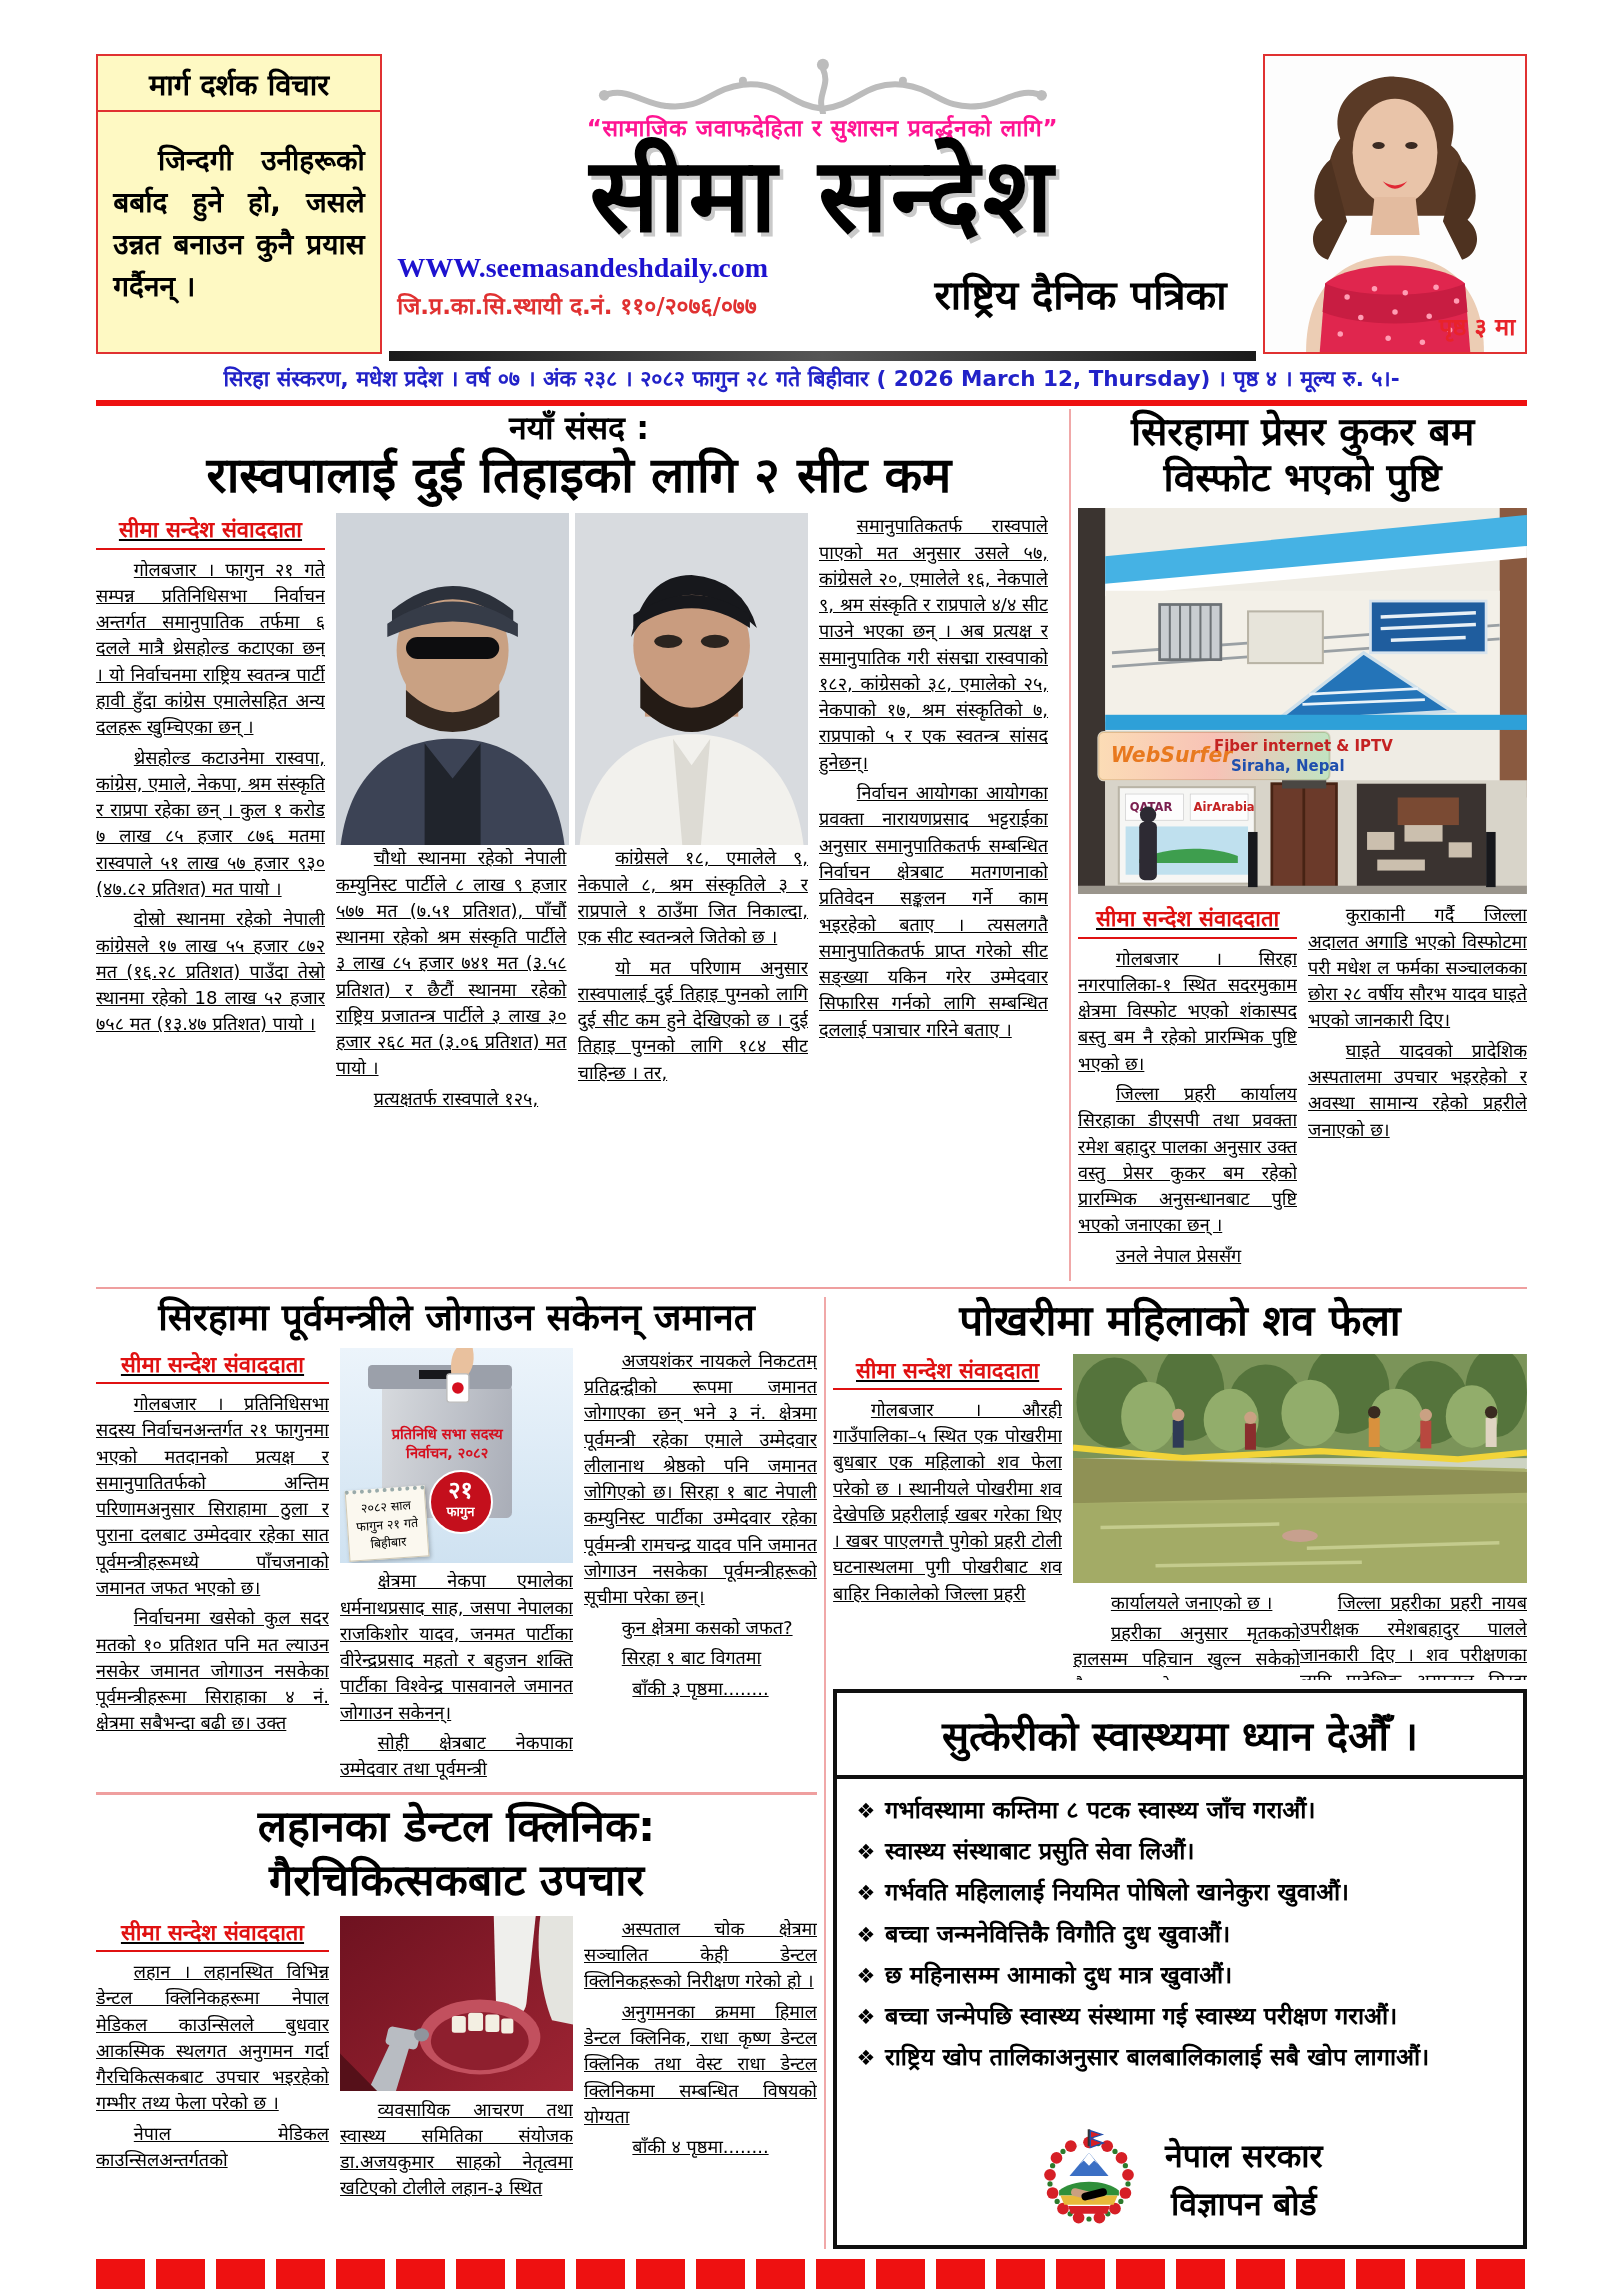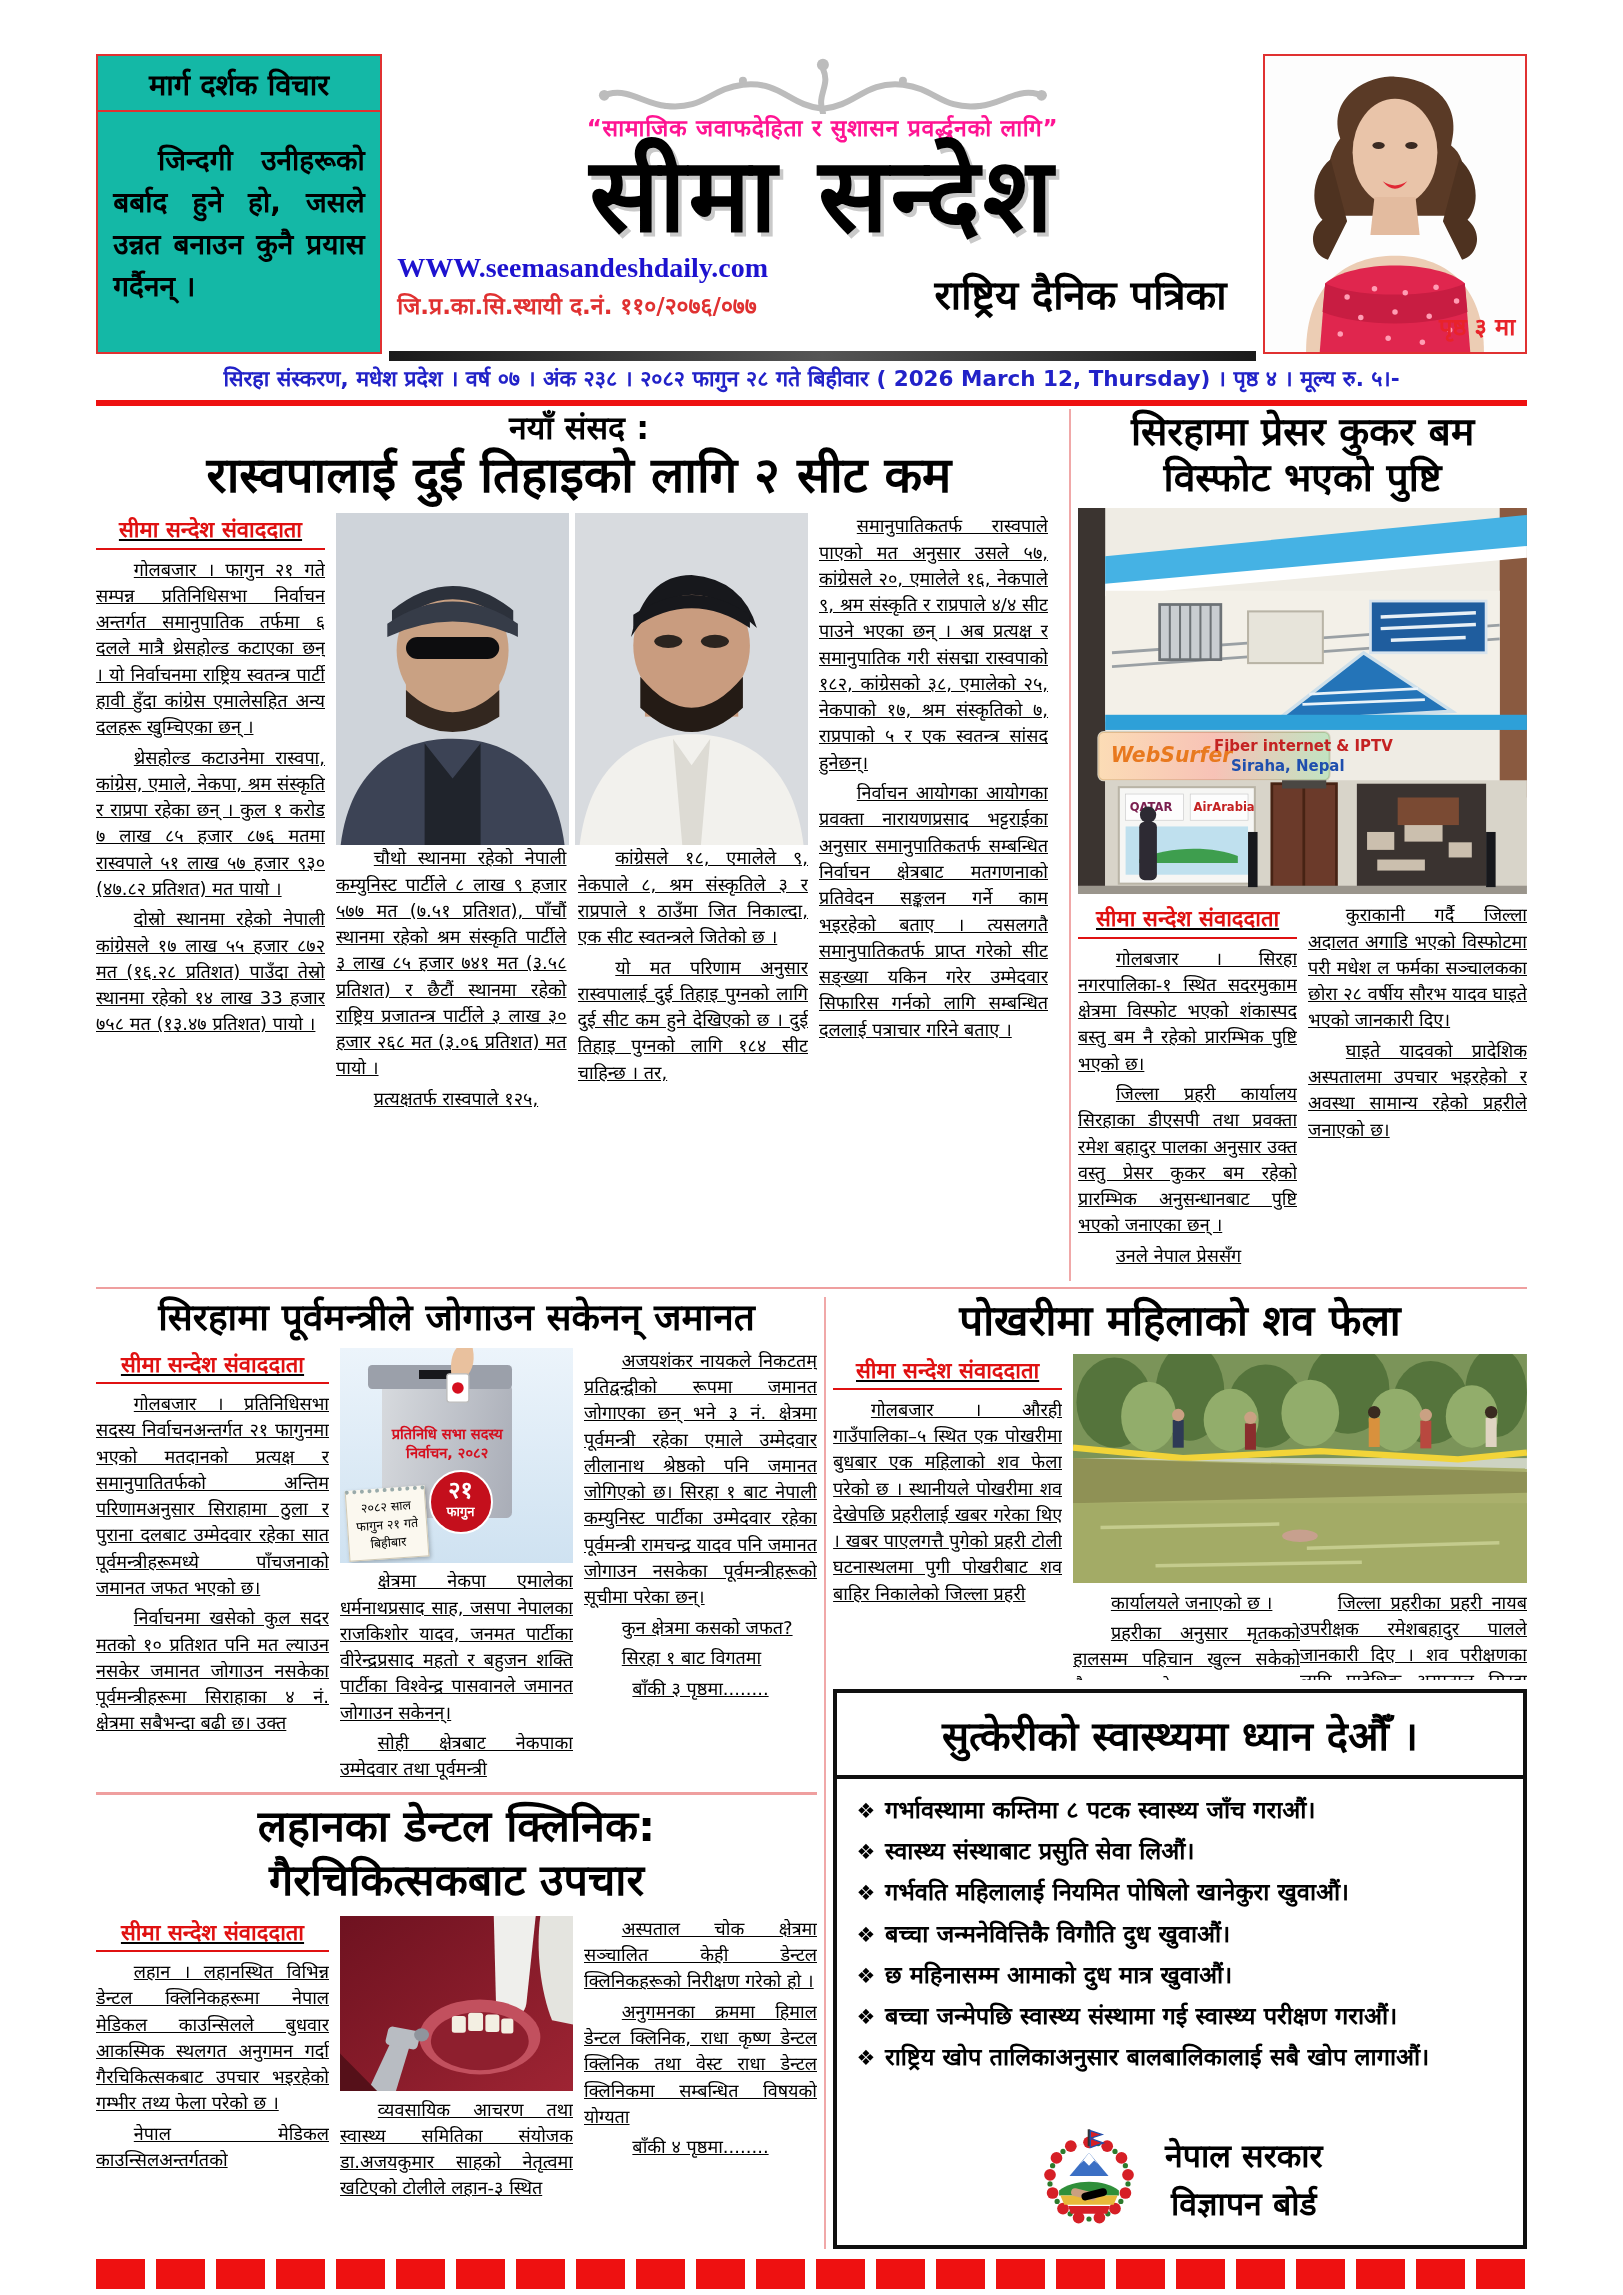--- a/index.html
+++ b/index.html
@@ -2,21 +2,21 @@
 <html style="font-size:11px"><head>
 <meta charset="utf-8">
 <style>
   html,body{margin:0;padding:0;background:#ffffff;}
   .page{position:relative;width:1624px;height:2295px;background:#fff;overflow:hidden;
         font-family:"DejaVu Sans",sans-serif;color:#000;}
   .content{position:absolute;left:96px;top:54px;width:1431px;}
 
   
   .header{display:flex;height:300px;}
-  .guide-box{width:286px;border:2.1px solid #e03131;display:flex;flex-direction:column;box-sizing:border-box;background:#14b8a6;}
+  .guide-box{width:286px;border:2.1px solid #e03131;display:flex;flex-direction:column;box-sizing:border-box;background:#fef9c3;}
   .guide-title{font-size:29px;font-weight:bold;text-align:center;padding:8.3px 2.8px 7px;border-bottom:2.1px solid #e03131;}
   .guide-quote{font-size:28px;font-weight:bold;line-height:1.5;padding:28px 15.3px 0 15.3px;text-indent:1.6em;text-align:justify;}
   .masthead{flex:1;position:relative;text-align:center;padding:0 5.6px;box-sizing:border-box;}
   .ornament{height:60px;overflow:hidden;}
   .tagline{color:#ff1493;font-weight:bold;font-size:23px;letter-spacing:0.7px;margin-top:-2.8px;}
   .mast-title{font-size:103px;font-weight:bold;line-height:1.02;letter-spacing:2.8px;
               text-shadow:3.5px 3.5px 0 #c9c9c9;}
   .mast-row{display:flex;justify-content:space-between;align-items:flex-end;padding:4.2px 9.7px 0 9.7px;}
   .mast-left{text-align:left;}
   .website{color:#1d12cf;font-weight:bold;font-size:28px;font-family:"Liberation Serif",serif;}
@@ -193,21 +193,21 @@
     <div class="band1">
 
       <div class="a1">
         <div class="kicker">नयाँ संसद :</div>
         <div class="headline-xl">रास्वपालाई दुई तिहाइको लागि २ सीट कम</div>
         <div class="a1-body">
           <div class="a1col col">
             <div class="byline">सीमा सन्देश संवाददाता</div>
             <p class="para">गोलबजार । फागुन २१ गते सम्पन्न प्रतिनिधिसभा निर्वाचन अन्तर्गत समानुपातिक तर्फमा ६ दलले मात्रै थ्रेसहोल्ड कटाएका छन् । यो निर्वाचनमा राष्ट्रिय स्वतन्त्र पार्टी हावी हुँदा कांग्रेस एमालेसहित अन्य दलहरू खुम्चिएका छन् ।</p>
             <p class="para">थ्रेसहोल्ड कटाउनेमा रास्वपा, कांग्रेस, एमाले, नेकपा, श्रम संस्कृति र राप्रपा रहेका छन् । कुल १ करोड ७ लाख ८५ हजार ८७६ मतमा रास्वपाले ५१ लाख ५७ हजार ९३० (४७.८२ प्रतिशत) मत पायो ।</p>
-            <p class="para">दोस्रो स्थानमा रहेको नेपाली कांग्रेसले १७ लाख ५५ हजार ८७२ मत (१६.२८ प्रतिशत) पाउँदा तेस्रो स्थानमा रहेको १४ लाख 33 हजार ७५८ मत (१३.४७ प्रतिशत) पायो ।</p>
+            <p class="para">दोस्रो स्थानमा रहेको नेपाली कांग्रेसले १७ लाख ५५ हजार ८७२ मत (१६.२८ प्रतिशत) पाउँदा तेस्रो स्थानमा रहेको 18 लाख ५२ हजार ७५८ मत (१३.४७ प्रतिशत) पायो ।</p>
           </div>
           <div class="a1mid">
             <div class="photos">
               <div class="photo-frame">
                 <svg viewBox="0 0 100 150" preserveAspectRatio="none">
                   <rect width="100" height="150" fill="#cfd4da"></rect>
                   <rect x="30" y="62" width="40" height="30" fill="#c9a183"></rect>
                   <ellipse cx="50" cy="62" rx="24" ry="28" fill="#c9a183"></ellipse>
                   <path d="M24 52 Q50 26 76 52 L76 44 Q50 22 24 44 Z" fill="#2c313b"></path>
                   <path d="M22 50 Q50 30 78 50 L78 56 Q50 42 22 56 Z" fill="#363c48"></path>

